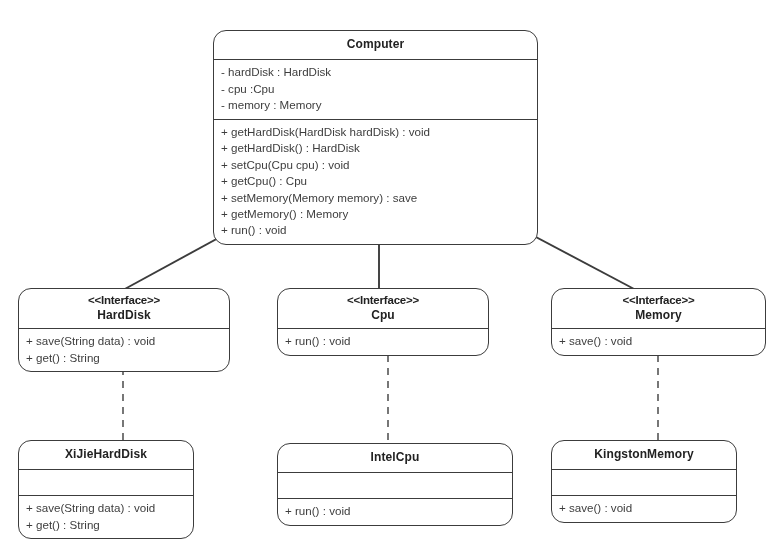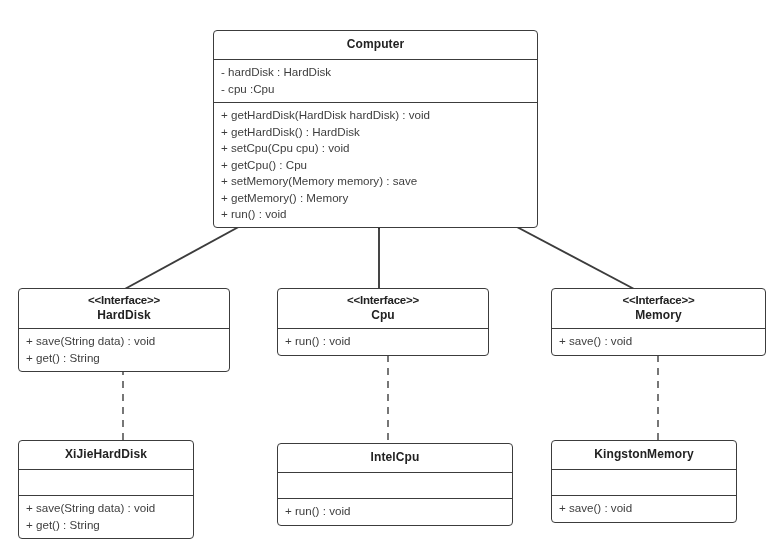--- a/index.html
+++ b/index.html
@@ -29,21 +29,21 @@
     height: 541px;
     pointer-events: none;
   }
 
   
   .uml-box {
     position: absolute;
     box-sizing: border-box;
     background: #ffffff;
     border: 1.6px solid #3c3c3c;
-    border-radius: 4px;
+    border-radius: 13px;
     overflow: hidden;
   }
   .compartment {
     box-sizing: border-box;
     border-top: 1.4px solid #3c3c3c;
   }
   .compartment.first {
     border-top: none;
   }
 
@@ -123,20 +123,21 @@
       <line x1="658" y1="440" x2="658" y2="356" stroke="#555555" stroke-width="1.6" stroke-dasharray="7 6"></line>
       <polygon points="658,343 664,355 652,355" fill="#ffffff" stroke="#555555" stroke-width="1.6"></polygon>
     </g>
   </svg>
 
   <div class="uml-box" style="left:213px; top:30px; width:325px;">
     <div class="compartment first c-header single">Computer</div>
     <div class="compartment c-members">
       <div class="member">- hardDisk : HardDisk</div>
       <div class="member">- cpu :Cpu</div>
+      <div class="member">- memory : Memory</div>
     </div>
     <div class="compartment c-members">
       <div class="member">+ getHardDisk(HardDisk hardDisk) : void</div>
       <div class="member">+ getHardDisk() : HardDisk</div>
       <div class="member">+ setCpu(Cpu cpu) : void</div>
       <div class="member">+ getCpu() : Cpu</div>
       <div class="member">+ setMemory(Memory memory) : save</div>
       <div class="member">+ getMemory() : Memory</div>
       <div class="member">+ run() : void</div>
     </div>

